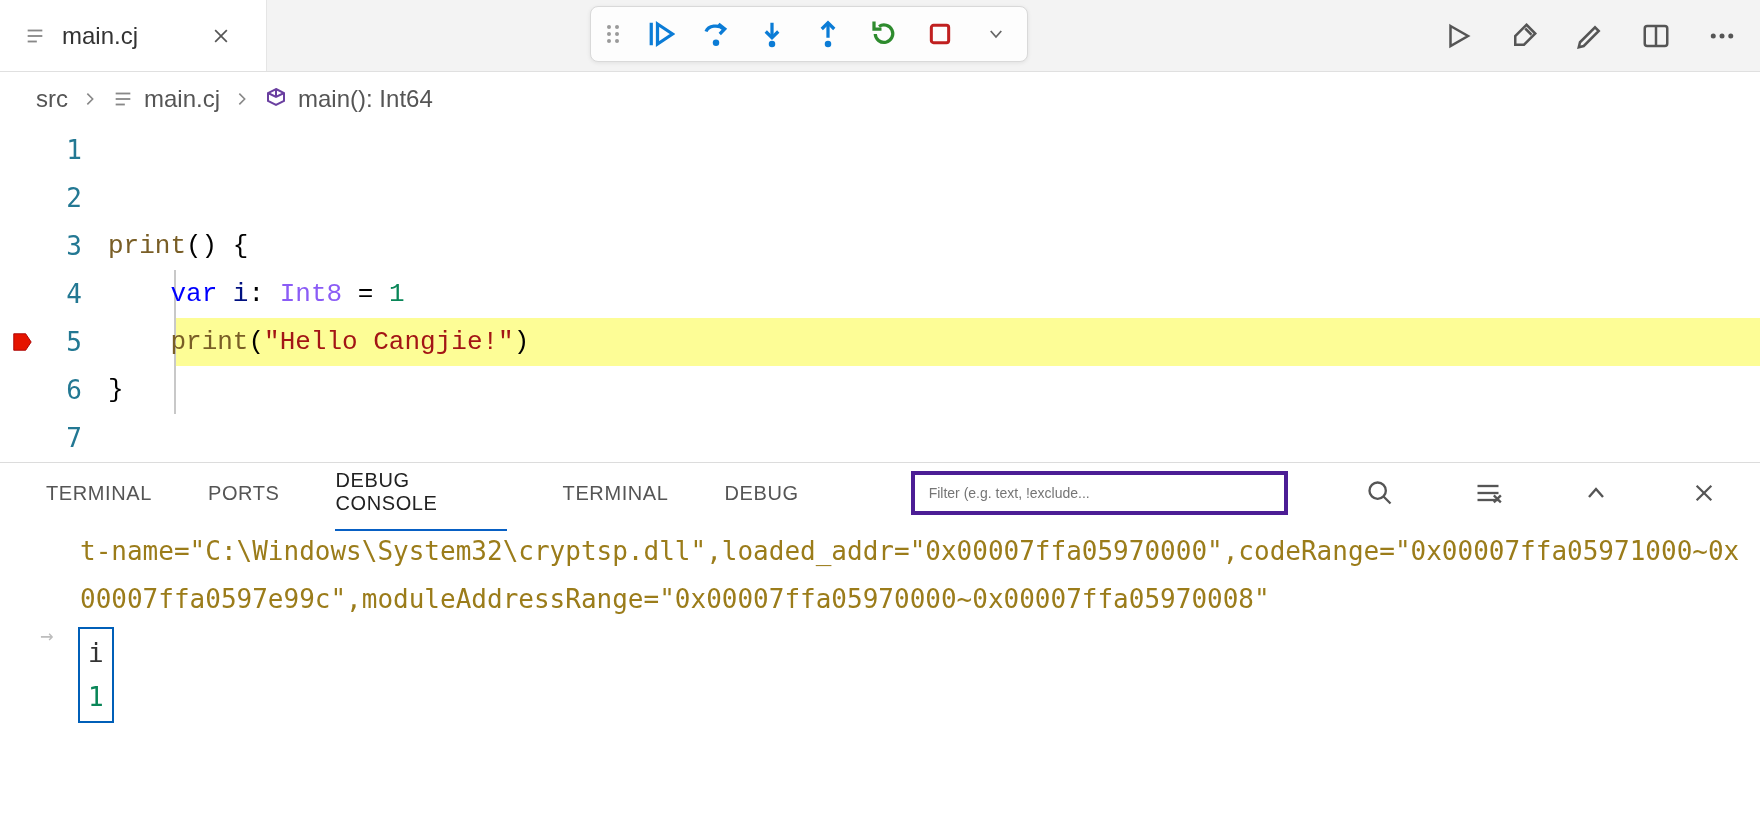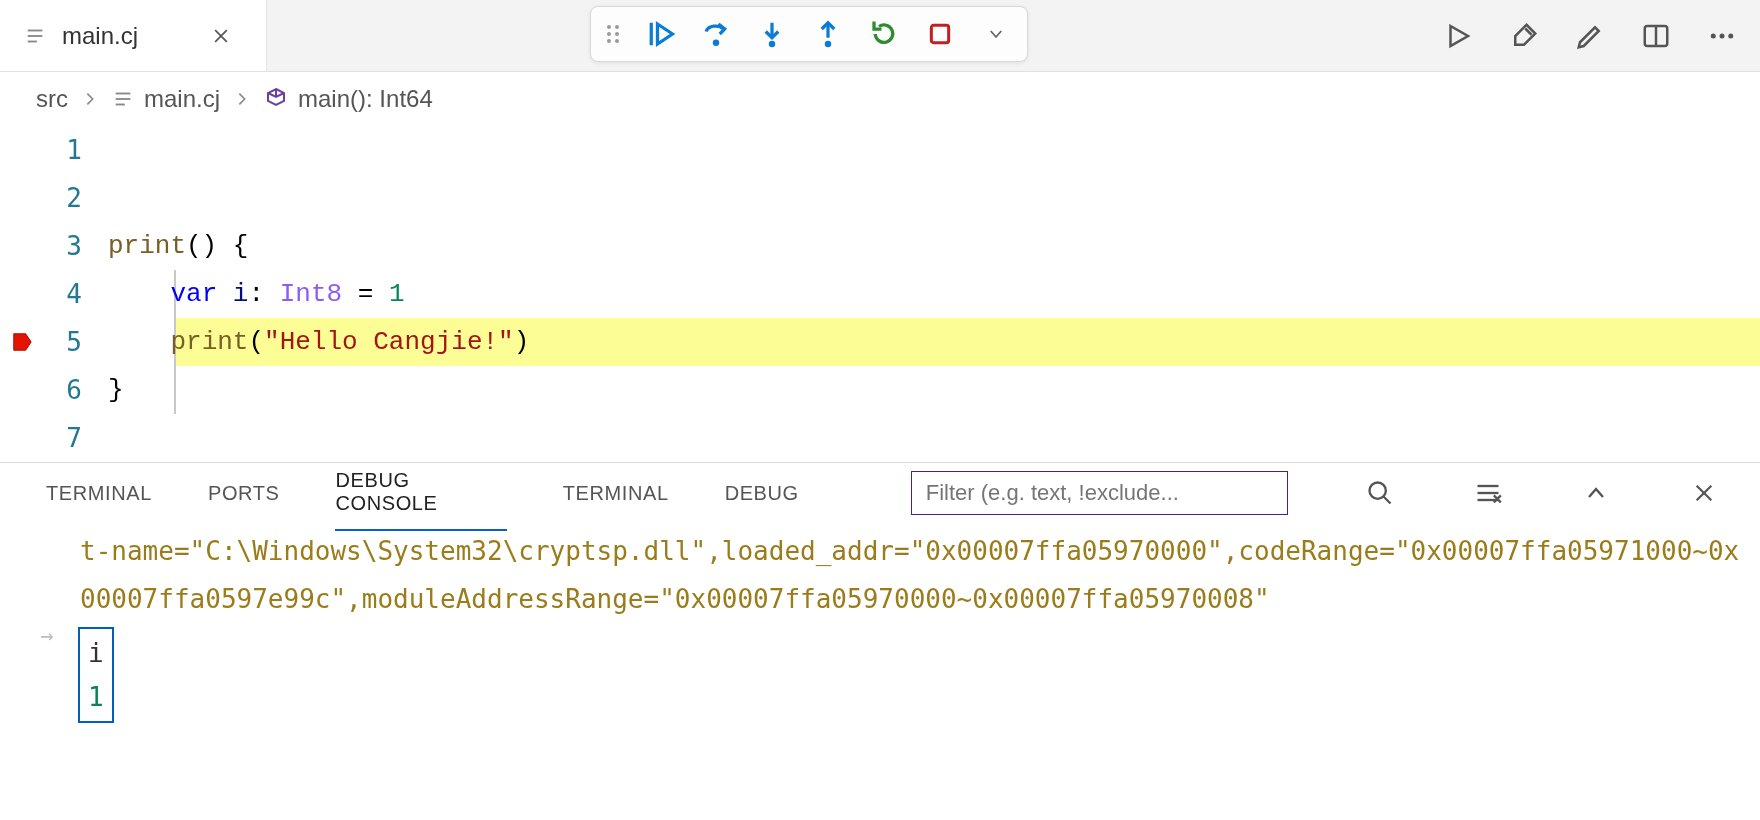--- a/index.html
+++ b/index.html
@@ -42,21 +42,21 @@
   .tok-punc { color: #000000; }
   .tok-pkgname { color: #267f99; }
   .tok-purple { color: #af00db; }
 
   
   .panel { flex: 1 1 auto; border-top: 1px solid #dcdcdc; display: flex; flex-direction: column; background: #ffffff; }
   .panel-tabs { height: 60px; display: flex; align-items: center; padding: 0 40px 0 46px; gap: 56px; position: relative; }
   .ptab { font-size: 20px; letter-spacing: 0.6px; color: #555; padding: 14px 0; cursor: default; }
   .ptab.active { color: #222; border-bottom: 2px solid #0860c4; }
   .panel-tabs .spacer { flex: 1; }
-  .filter { width: 400px; height: 44px; border: 1px solid #4c1d95; background: #ffffff; font-size: 22px; padding: 0 14px; color: #555; }
+  .filter { width: 400px; height: 44px; border: 4px solid #4c1d95; background: #ffffff; font-size: 14px; padding: 0 14px; color: #555; }
   .panel-tabs .pa { width: 34px; height: 34px; display: inline-flex; align-items: center; justify-content: center; color: #555; margin-left: 20px; }
 
   .console { flex: 1; padding: 4px 20px 10px 20px; font-family: Consolas, monospace; font-size: 26px; overflow: hidden; }
   .console .log { color: #9b7c1a; line-height: 48px; padding-left: 60px; word-break: break-all; }
   .console .eval { margin-top: 4px; margin-left: 58px; border: 2px solid #005fb8; padding: 2px 8px; display: inline-block; line-height: 44px; }
   .console .eval .ein  { color: #333; }
   .console .eval .eout { color: #098658; }
   .console .arrow { position: absolute; left: 20px; color: #bdbdbd; font-size: 22px; }
   .console .evalwrap { position: relative; }
 

